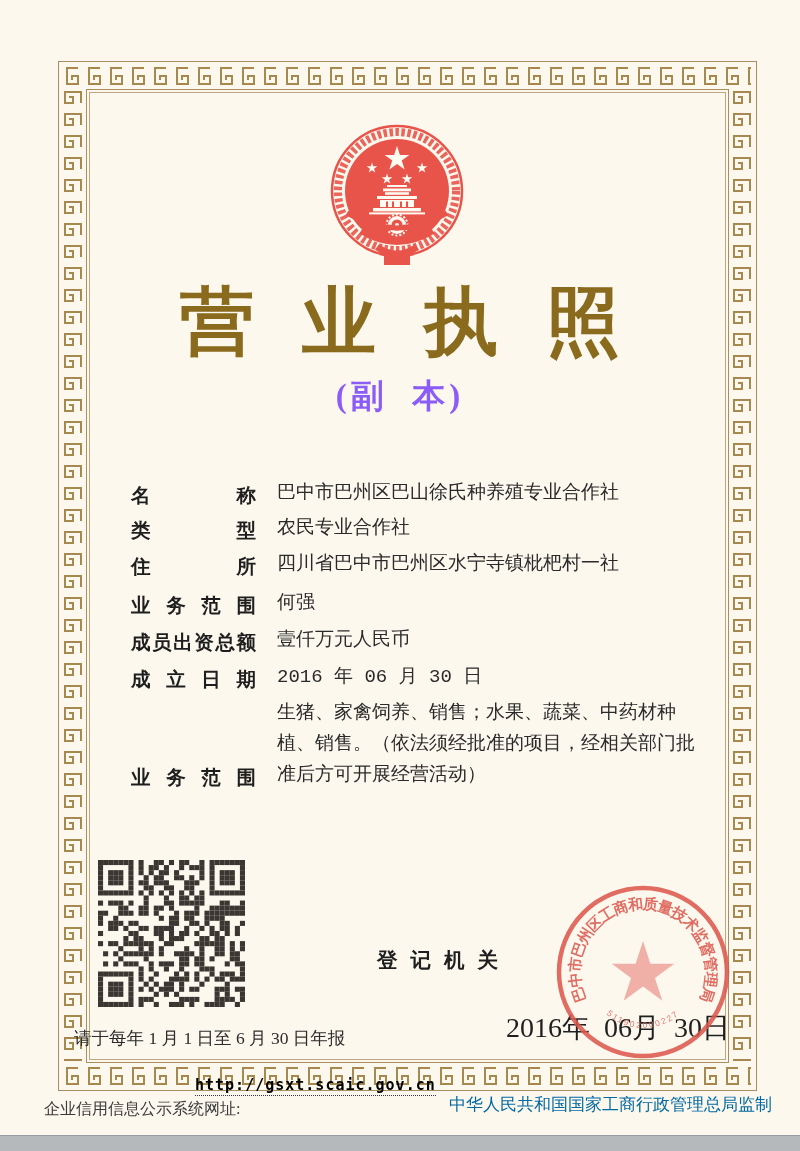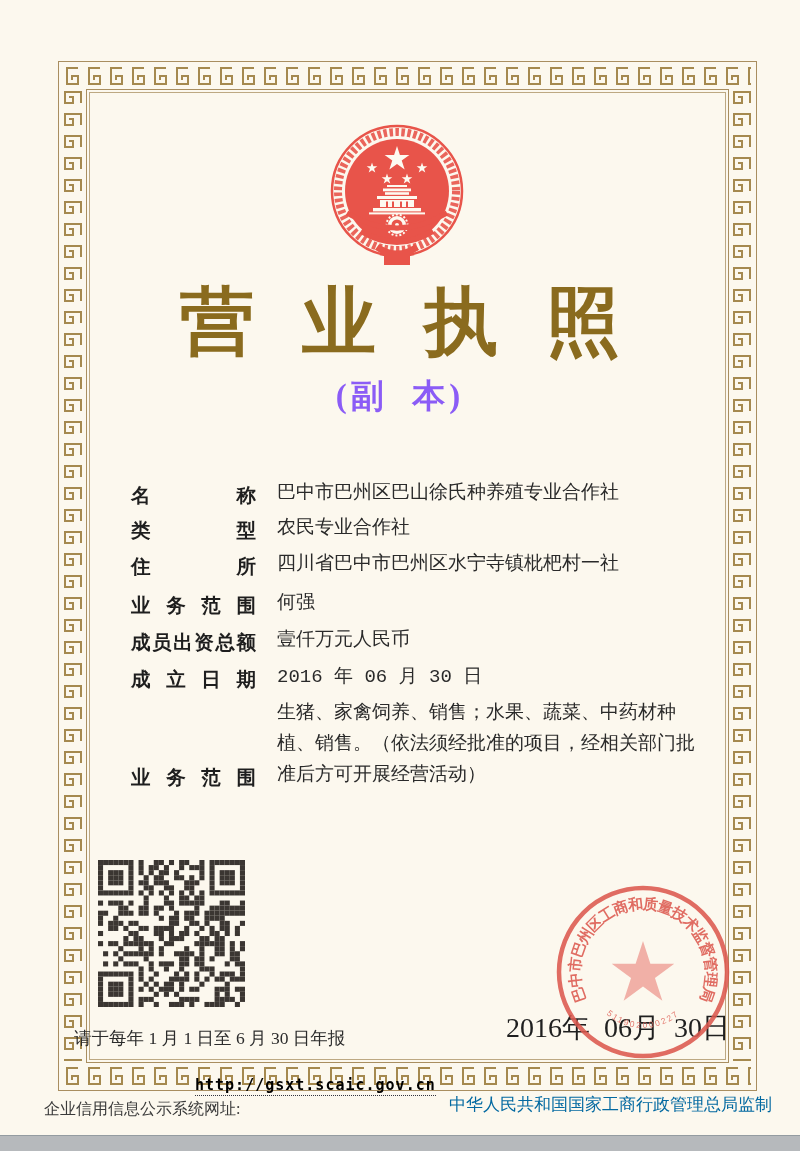--- a/index.html
+++ b/index.html
@@ -585,20 +585,21 @@
       <rect x="80" y="140" width="5" height="5" fill="#3b3632"></rect>
       <rect x="90" y="140" width="5" height="5" fill="#3b3632"></rect>
       <rect x="105" y="140" width="5" height="5" fill="#3b3632"></rect>
       <rect x="110" y="140" width="5" height="5" fill="#3b3632"></rect>
       <rect x="115" y="140" width="5" height="5" fill="#3b3632"></rect>
       <rect x="120" y="140" width="5" height="5" fill="#3b3632"></rect>
       <rect x="135" y="140" width="5" height="5" fill="#3b3632"></rect>
     </svg>
 
   <div class="abs annual-note">请于每年 1 月 1 日至 6 月 30 日年报</div>
+  <div class="abs reg-label">登记机关</div>
   <div class="abs reg-date">2016年  06月  30日</div>
 
   <svg class="abs seal" viewBox="-92 -92 184 184">
     <defs>
       <path id="sstar" d="M0,-14 L3.14,-4.33 L13.31,-4.33 L5.09,1.65 L8.23,11.33 L0,5.35 L-8.23,11.33 L-5.09,1.65 L-13.31,-4.33 L-3.14,-4.33 Z"></path>
       <path id="sealTextArc" d="M -54.56,31.5 A 63,63 0 1 1 54.56,31.5" fill="none"></path>
       <path id="sealNumArc" d="M -36,42.9 A 56,56 0 0 0 36,42.9" fill="none"></path>
     </defs>
     <circle r="84" fill="none" stroke="#dc584e" stroke-width="4.5"></circle>
     <use href="#sstar" transform="translate(0,2) scale(2.35)" fill="#ec9188" opacity=".8"></use>

